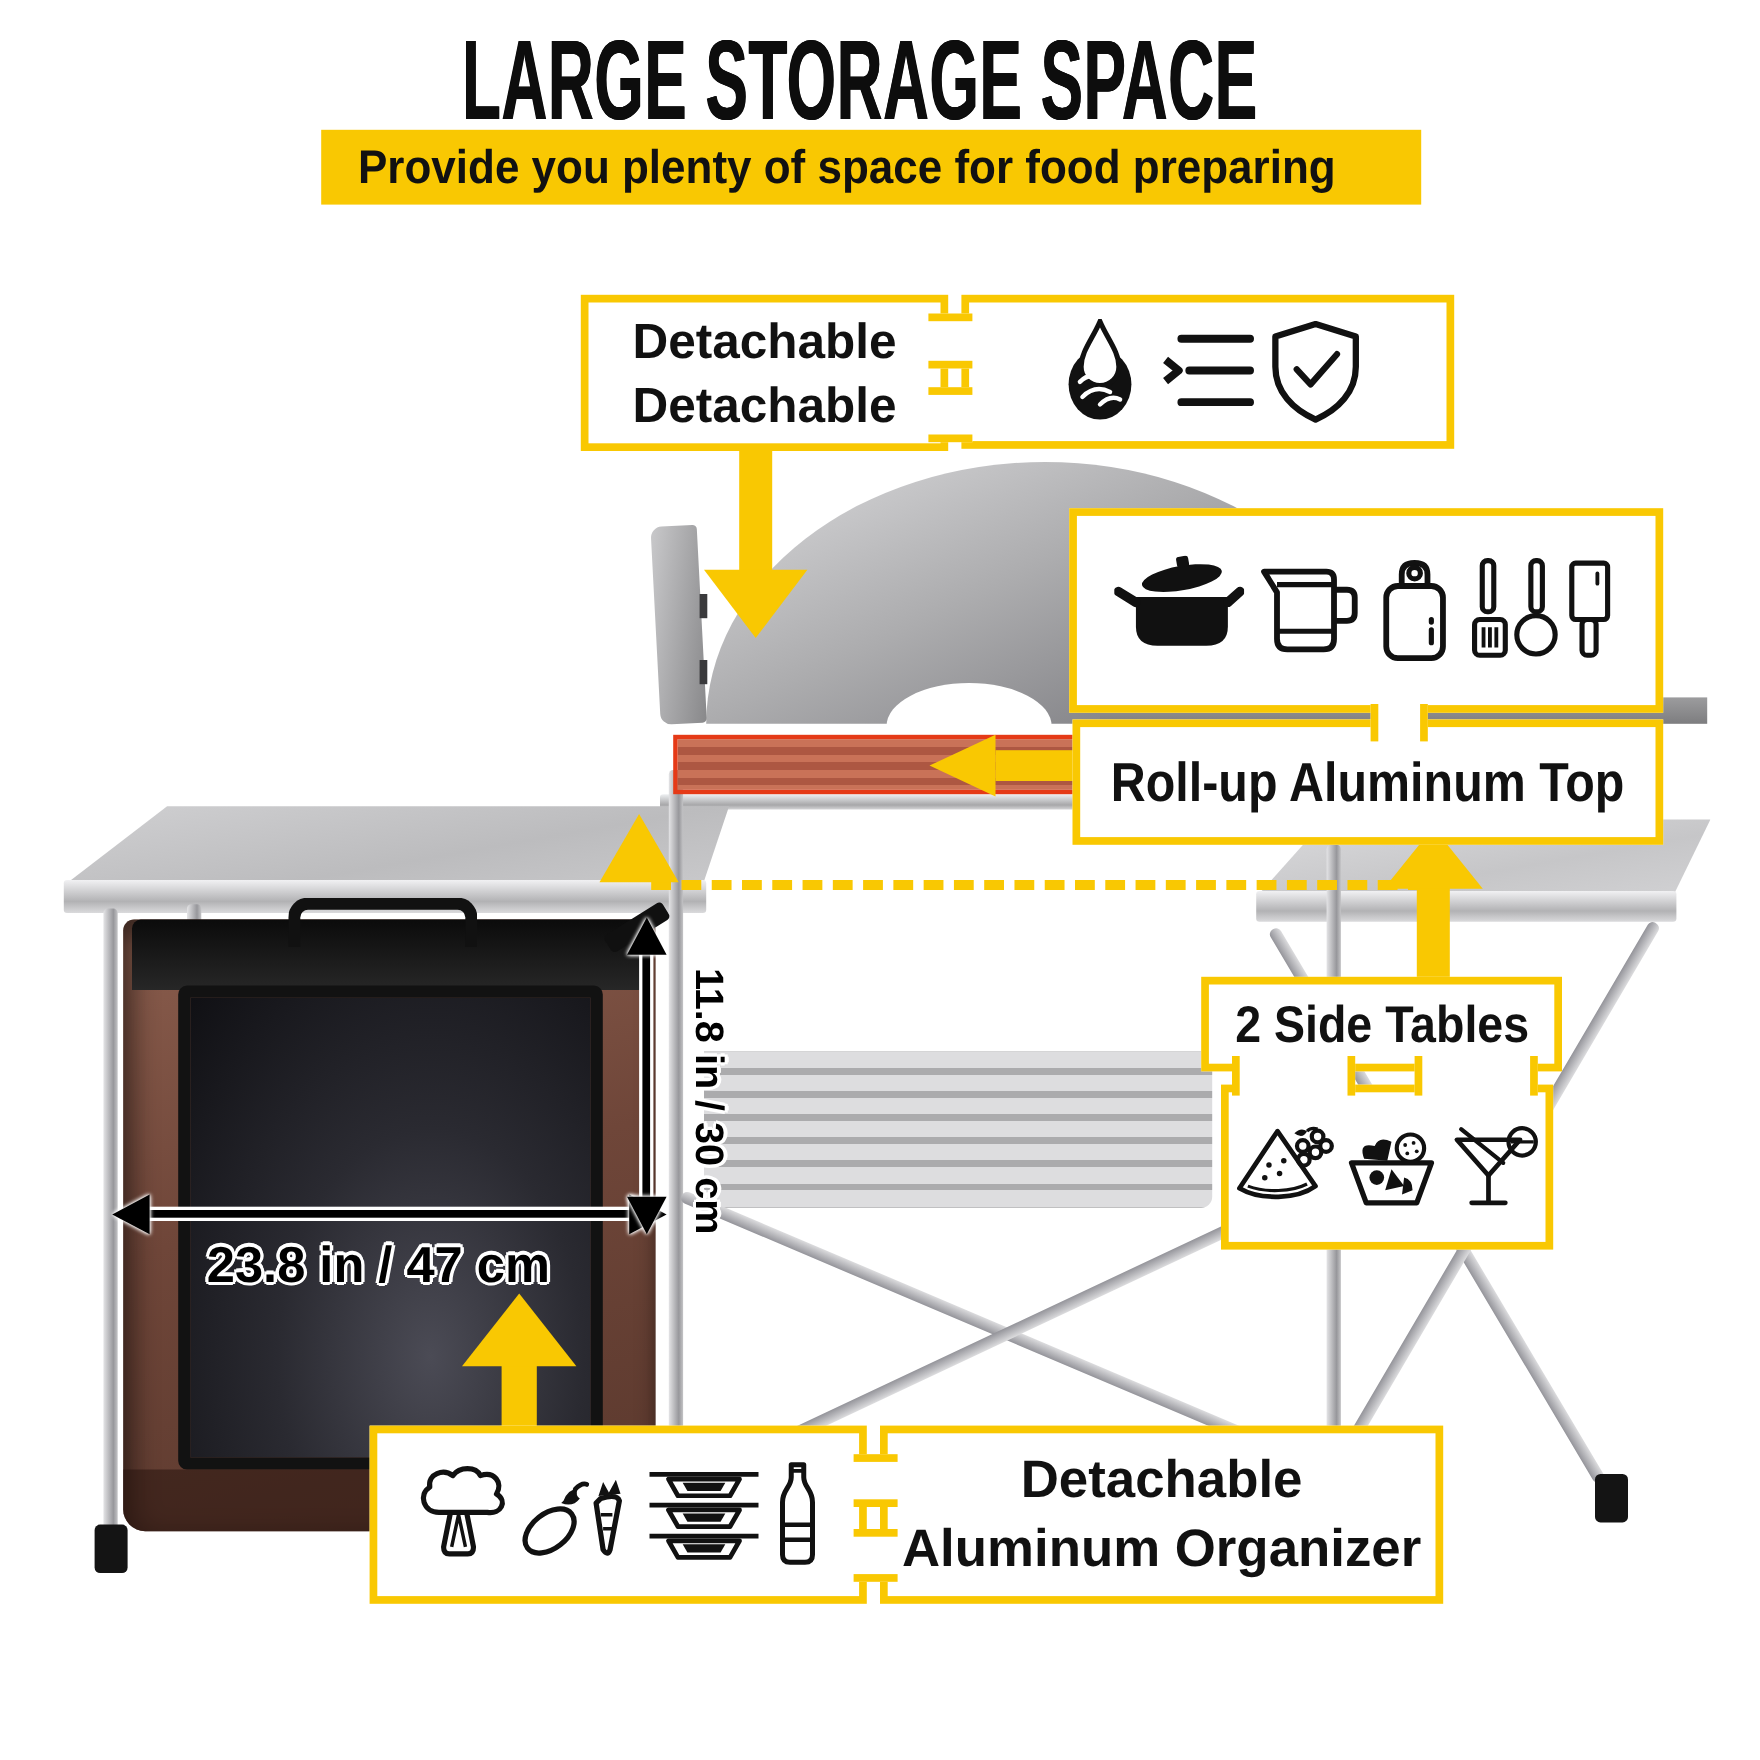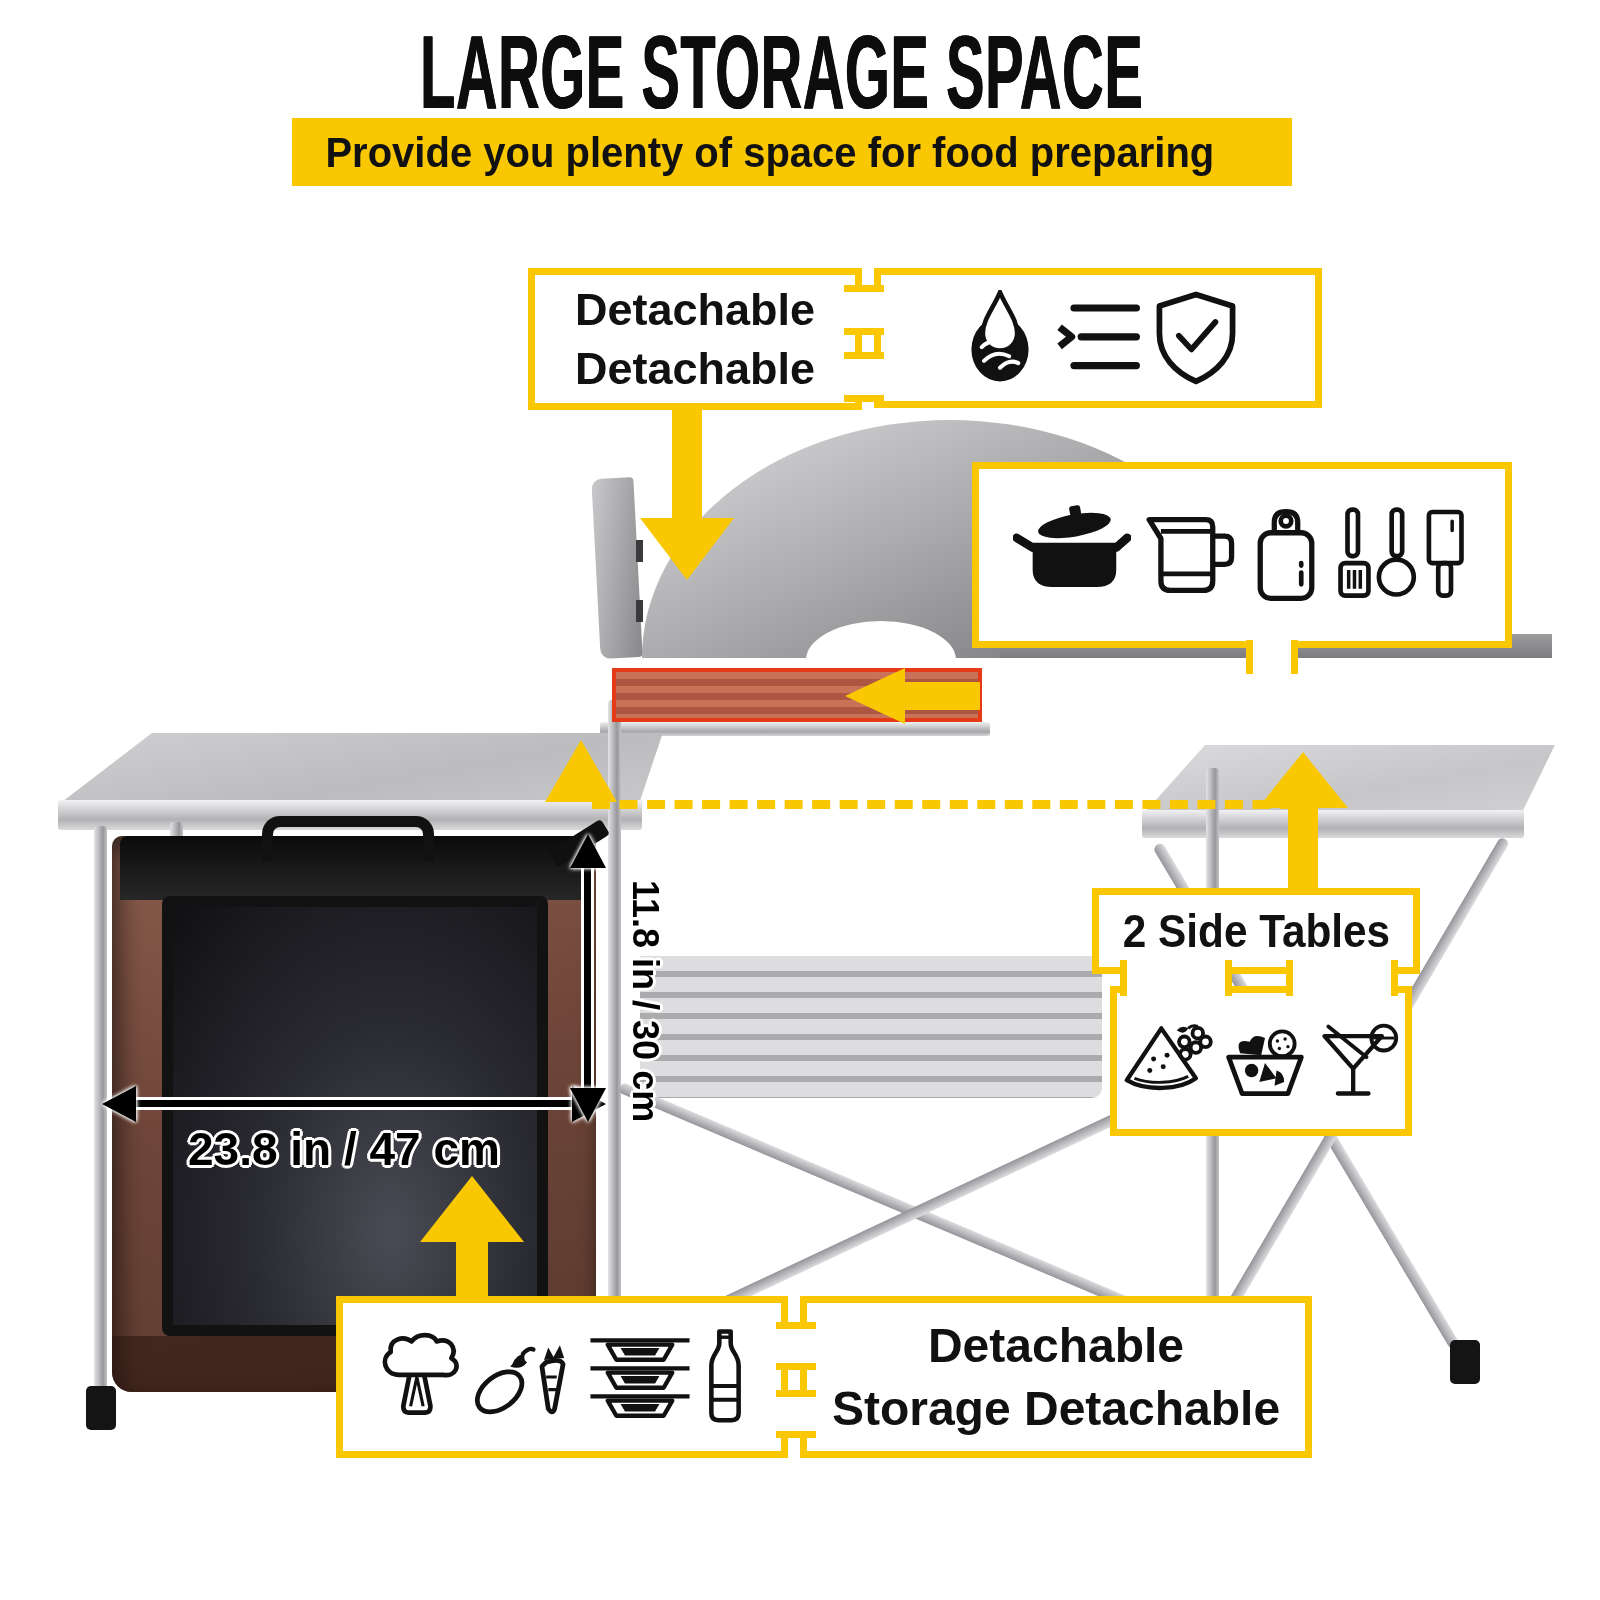--- a/index.html
+++ b/index.html
@@ -192,20 +192,23 @@
       <path d="M15 56 V72 M20 56 V72 M25 56 V72" stroke="#111" stroke-width="3"></path>
       <rect x="52" y="4" width="9" height="40" rx="4" fill="none" stroke="#111" stroke-width="4"></rect>
       <circle cx="56" cy="62" r="15" fill="none" stroke="#111" stroke-width="4"></circle>
       <rect x="84" y="6" width="28" height="44" rx="3" fill="none" stroke="#111" stroke-width="4"></rect>
       <rect x="92" y="50" width="11" height="28" rx="4" fill="none" stroke="#111" stroke-width="4"></rect>
       <path d="M104 14 v8" stroke="#111" stroke-width="3" stroke-linecap="round"></path>
     </svg>
   </div>
   <div class="tunnel-v" style="left:1246px;top:640px;width:52px;height:34px;"></div>
 
+  <div class="callout" style="left:975px;top:654px;width:537px;height:114px;">
+    <div class="lbl" style="font-size:50px;transform:scaleX(.88);white-space:nowrap;">Roll-up Aluminum Top</div>
+  </div>
 
   <div class="callout" style="left:1092px;top:888px;width:328px;height:86px;justify-content:center;">
     <div class="lbl" style="font-size:47px;transform:scaleX(.9);white-space:nowrap;">2 Side Tables</div>
   </div>
   <div class="tunnel-v" style="left:1120px;top:960px;width:112px;height:36px;"></div>
   <div class="tunnel-v" style="left:1286px;top:960px;width:112px;height:36px;"></div>
 
   <div class="callout iconrow" style="left:1110px;top:986px;width:302px;height:150px;">
     <svg width="96" height="82" viewBox="0 0 100 84">
       <path d="M42 8 L6 62 A46 24 0 0 0 78 60 Z" fill="none" stroke="#111" stroke-width="4.5" stroke-linejoin="round"></path>
@@ -273,21 +276,21 @@
       <path d="M10 52 H34 M10 64 H34" stroke="#111" stroke-width="3.5"></path>
       <path d="M17 9 H27" stroke="#111" stroke-width="3"></path>
     </svg>
   </div>
   <div class="tunnel-h" style="left:776px;top:1322px;width:40px;height:48px;"></div>
   <div class="tunnel-h" style="left:776px;top:1390px;width:40px;height:48px;"></div>
 
   <div class="callout" style="left:800px;top:1296px;width:512px;height:162px;">
     <div class="lbl" style="font-size:48px;">
       <span>Detachable</span><br>
-      <span>Storage Detachable</span>
+      <span>Aluminum Organizer</span>
     </div>
   </div>
 
   <div class="dimline" style="left:118px;top:1100px;width:470px;height:7px;"></div>
   <div class="dimtri" style="left:102px;top:1086px;border-top:18px solid transparent;border-bottom:18px solid transparent;border-right:34px solid #000;"></div>
   <div class="dimtri" style="left:572px;top:1086px;border-top:18px solid transparent;border-bottom:18px solid transparent;border-left:34px solid #000;"></div>
   <div class="dimtext" style="left:188px;top:1122px;width:310px;text-align:center;font-size:46px;">23.8 in / 47 cm</div>
 
   <div class="dimline" style="left:584px;top:850px;width:7px;height:254px;"></div>
   <div class="dimtri" style="left:570px;top:834px;border-left:18px solid transparent;border-right:18px solid transparent;border-bottom:34px solid #000;"></div>

